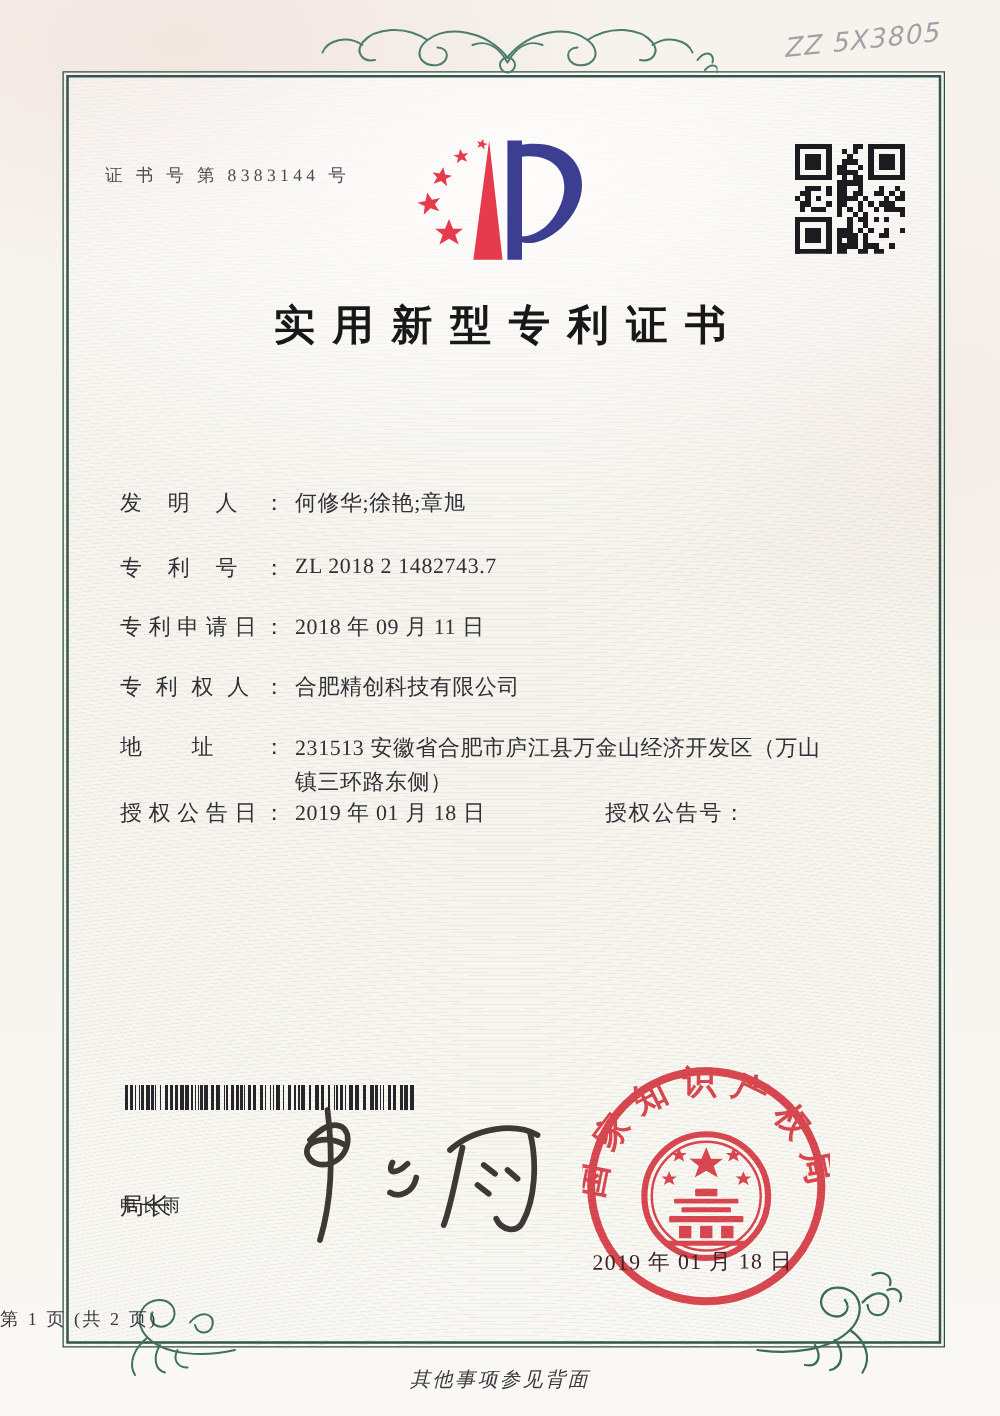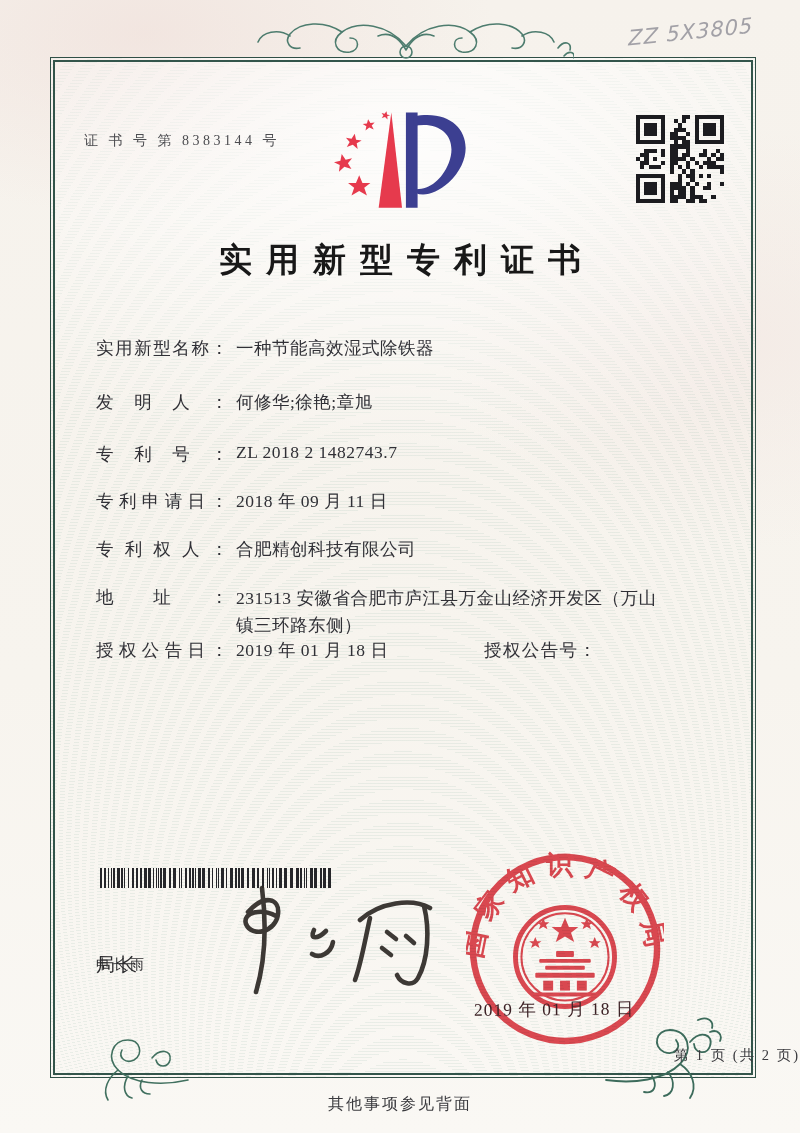--- a/index.html
+++ b/index.html
@@ -58,24 +58,24 @@
   .bodytext p{margin:0;text-indent:2em;}
   .barcode{position:absolute;left:100px;top:868px;width:232px;height:20px;}
   .sign-title{position:absolute;left:96px;top:922px;font-size:19px;color:#2b2b2e;letter-spacing:3px;margin-top:30px;}
   .sign-name{position:absolute;left:96px;top:956px;font-size:14px;color:#2b2b2e;letter-spacing:3px;}
   .signature{position:absolute;left:212px;top:878px;width:235px;height:122px;}
   .seal{position:absolute;left:466px;top:850px;width:198px;height:198px;opacity:.92;mix-blend-mode:multiply;}
   .seal-date{
     position:absolute;left:474px;top:997px;width:200px;font-size:17.5px;
     color:#3c2226;letter-spacing:1px;transform:rotate(-.5deg);
   }
-  .page-info{position:absolute;left:0;top:1046px;width:100%;text-align:right;
+  .page-info{position:absolute;left:0;top:1046px;width:100%;text-align:left;
     font-size:14.5px;color:#3a3a3e;letter-spacing:2px;}
   .back-note{position:absolute;left:0;top:1094px;width:100%;text-align:center;
-    font-size:16px;color:#3a3a3e;letter-spacing:2px;}
+    font-size:16px;color:#3a3a3e;letter-spacing:2px;font-style:italic;}
 </style>
 </head>
 <body>
 
 <div class="page">
 
   <div class="annot">ZZ 5X3805</div>
 
   <div class="frame"></div>
 
@@ -258,24 +258,20 @@
       <rect x="8" y="20" width="1" height="1" fill="#1c1c20"></rect>
       <rect x="9" y="20" width="1" height="1" fill="#1c1c20"></rect>
       <rect x="12" y="20" width="1" height="1" fill="#1c1c20"></rect>
       <rect x="13" y="20" width="1" height="1" fill="#1c1c20"></rect>
       <rect x="15" y="20" width="1" height="1" fill="#1c1c20"></rect>
       <rect x="16" y="20" width="1" height="1" fill="#1c1c20"></rect>
     </svg>
 
   <div class="title">实用新型专利证书</div>
 
-  <div class="frow" style="top:336px">
-    <span class="lab">实用新型名称：</span>
-    <span class="val">一种节能高效湿式除铁器</span>
-  </div>
   <div class="frow" style="top:390px">
     <span class="lab">发明人：</span>
     <span class="val">何修华;徐艳;章旭</span>
   </div>
   <div class="frow" style="top:442px">
     <span class="lab">专利号：</span>
     <span class="val">ZL 2018 2 1482743.7</span>
   </div>
   <div class="frow" style="top:489px">
     <span class="lab">专利申请日：</span>

